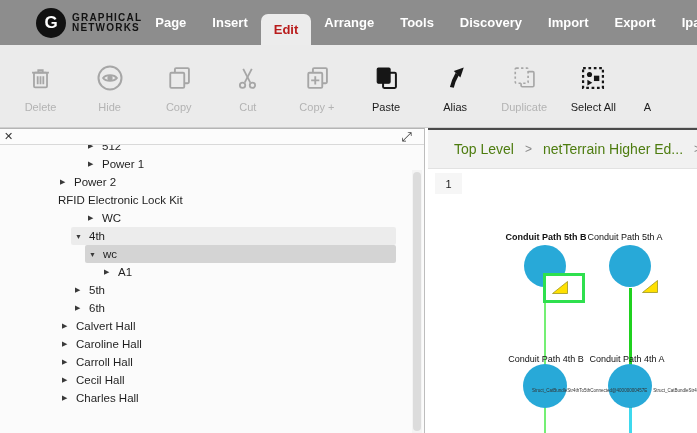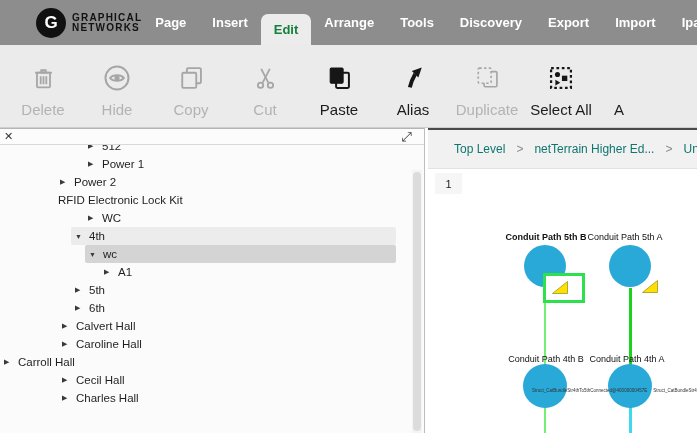--- a/index.html
+++ b/index.html
@@ -10,26 +10,26 @@
   }
   
   .menubar{height:45px;background:#8d8d8d;display:flex;align-items:stretch;position:relative;}
   .brand{display:flex;align-items:center;margin-left:36px;gap:6px;}
   .logo-circle{width:30px;height:30px;border-radius:50%;background:#111;color:#fff;
     display:flex;align-items:center;justify-content:center;font-weight:800;font-size:17px;}
   .brand-text{display:flex;flex-direction:column;line-height:10px;}
   .brand-text span{font-size:10px;font-weight:800;letter-spacing:1.2px;color:#121212;}
   .menu-items{display:flex;align-items:stretch;margin-left:auto;margin-right:2px;}
   .mi{display:flex;align-items:center;padding:0 13px;color:#fff;font-weight:700;font-size:13px;cursor:pointer;}
-  .mi.active{background:#ececec;color:#15803d;border-radius:7px 7px 0 0;margin-top:14px;padding-top:0;}
+  .mi.active{background:#ececec;color:#b91c1c;border-radius:7px 7px 0 0;margin-top:14px;padding-top:0;}
   
   .toolbar{height:82px;background:#ebebeb;border-bottom:1px solid #cfcfcf;display:flex;align-items:stretch;padding-left:6px;}
   .titem{width:74px;display:flex;flex-direction:column;align-items:center;justify-content:flex-start;padding-top:12px;cursor:pointer;}
   .titem .ticon{height:42px;display:flex;align-items:center;justify-content:center;color:#161616;}
-  .titem .tlabel{font-size:15px;color:#1c1c1c;margin-top:2px;}
+  .titem .tlabel{font-size:11px;color:#1c1c1c;margin-top:2px;}
   .titem.disabled .ticon{color:#a6a6a6;}
   .titem.disabled .tlabel{color:#b3b3b3;}
   .titem.partial{align-items:flex-start;}
   .titem.partial .tlabel{padding-left:16px;}
   
   .main{display:flex;height:305px;}
   
   .left-panel{width:424px;border-right:1px solid #bdbdbd;border-top:1px solid #b5b5b5;
     display:flex;flex-direction:column;background:#fbfbfb;position:relative;}
   .xbar{height:15px;background:#fcfcfc;border-bottom:1px solid #d9d9d9;display:flex;align-items:center;justify-content:space-between;padding:0 12px 0 4px;}
@@ -45,21 +45,21 @@
   .tband.hl-dark{background:#d4d4d4;}
   .arr{width:13px;font-size:7px;color:#3a3a3a;display:inline-block;}
   .arr.none{visibility:hidden;}
   .tlbl{padding-left:1px;white-space:nowrap;}
   .vscroll{position:absolute;right:2px;top:41px;bottom:0;width:10px;background:#f4f4f4;}
   .vthumb{position:absolute;left:1px;right:1px;top:2px;bottom:2px;background:#dcdcdc;border-radius:5px;}
   
   .gap{width:3px;background:#fff;}
   .right-panel{flex:1;display:flex;flex-direction:column;border-top:2px solid #4a4a4a;position:relative;overflow:hidden;}
   .crumbbar{height:38px;background:#f1f1f1;border-bottom:1px solid #e2e2e2;display:flex;align-items:center;padding-left:26px;gap:11px;}
-  .crumb{font-size:12px;color:#0f766e;white-space:nowrap;cursor:pointer;}
+  .crumb{font-size:14px;color:#4d7c0f;white-space:nowrap;cursor:pointer;}
   .crumbsep{font-size:12px;color:#8a8a8a;}
   .canvas{flex:1;background:#fff;position:relative;}
   .page-tab{position:absolute;left:7px;top:4px;width:27px;height:21px;background:#f6f6f6;
     display:flex;align-items:center;justify-content:center;font-size:11px;color:#222;}
   .nlabel{position:absolute;transform:translateX(-50%);white-space:nowrap;font-size:9px;color:#111;z-index:3;}
   .node{position:absolute;border-radius:50%;background:#28a9d8;z-index:2;}
   .vline{position:absolute;z-index:1;}
   .selrect{position:absolute;left:115px;top:104px;width:36px;height:24px;border:3px solid #2ee04e;background:#fff;z-index:4;}
   .tri{position:absolute;z-index:5;}
   .linktext{position:absolute;left:104px;top:219px;font-size:4.5px;color:#333;white-space:nowrap;z-index:3;letter-spacing:0;}
@@ -77,22 +77,22 @@
       <span>NETWORKS</span>
     </div>
   </div>
   <div class="menu-items">
     <div class="mi">Page</div>
     <div class="mi">Insert</div>
     <div class="mi active">Edit</div>
     <div class="mi">Arrange</div>
     <div class="mi">Tools</div>
     <div class="mi">Discovery</div>
+    <div class="mi">Import</div>
     <div class="mi">Export</div>
-    <div class="mi">Import</div>
     <div class="mi">Ipam</div>
   </div>
 </div>
 
 <div class="toolbar">
 
   <div class="titem disabled">
     <div class="ticon">
       <svg width="27" height="27" viewBox="0 0 24 24" fill="none" stroke="currentColor" stroke-width="1.6">
         <path d="M10 4.5h4v2h-4z"></path>
@@ -130,20 +130,30 @@
       <svg width="27" height="27" viewBox="0 0 24 24" fill="none" stroke="currentColor" stroke-width="1.6">
         <path d="M8.2 3.5l6.3 12.2"></path>
           <path d="M15.8 3.5L9.5 15.7"></path>
         <circle cx="7.6" cy="18" r="2.4"></circle>
           <circle cx="16.4" cy="18" r="2.4"></circle>
       </svg>
     </div>
     <div class="tlabel">Cut</div>
   </div>
 
+  <div class="titem disabled">
+    <div class="ticon">
+      <svg width="28" height="28" viewBox="0 0 24 24">
+        <rect x="8.5" y="3.5" width="12" height="13" rx="1" fill="none" stroke="currentColor" stroke-width="1.6"></rect>
+        <rect x="4.5" y="7.5" width="12" height="13" rx="1" fill="#ebebeb" stroke="currentColor" stroke-width="1.6"></rect>
+        <path d="M10.5 10.5v7M7 14h7" stroke="currentColor" stroke-width="1.6"></path>
+      </svg>
+    </div>
+    <div class="tlabel">Copy +</div>
+  </div>
 
   <div class="titem">
     <div class="ticon">
       <svg width="28" height="28" viewBox="0 0 24 24">
         <rect x="9.5" y="7.5" width="11" height="13" rx="1" fill="none" stroke="currentColor" stroke-width="1.7"></rect>
         <rect x="4.5" y="3.5" width="11" height="13" rx="1" fill="currentColor" stroke="currentColor"></rect>
       </svg>
     </div>
     <div class="tlabel">Paste</div>
   </div>
@@ -261,21 +271,21 @@
               <span class="arr">▶</span>
               <span class="tlbl">Calvert Hall</span>
             </div>
         </div>
         <div class="trow" style="padding-left:58px;">
           <div class="tband">
               <span class="arr">▶</span>
               <span class="tlbl">Caroline Hall</span>
             </div>
         </div>
-        <div class="trow" style="">
+        <div class="trow" style="padding-left:58px;">
           <div class="tband">
               <span class="arr">▶</span>
               <span class="tlbl">Carroll Hall</span>
             </div>
         </div>
         <div class="trow" style="padding-left:58px;">
           <div class="tband">
               <span class="arr">▶</span>
               <span class="tlbl">Cecil Hall</span>
             </div>

